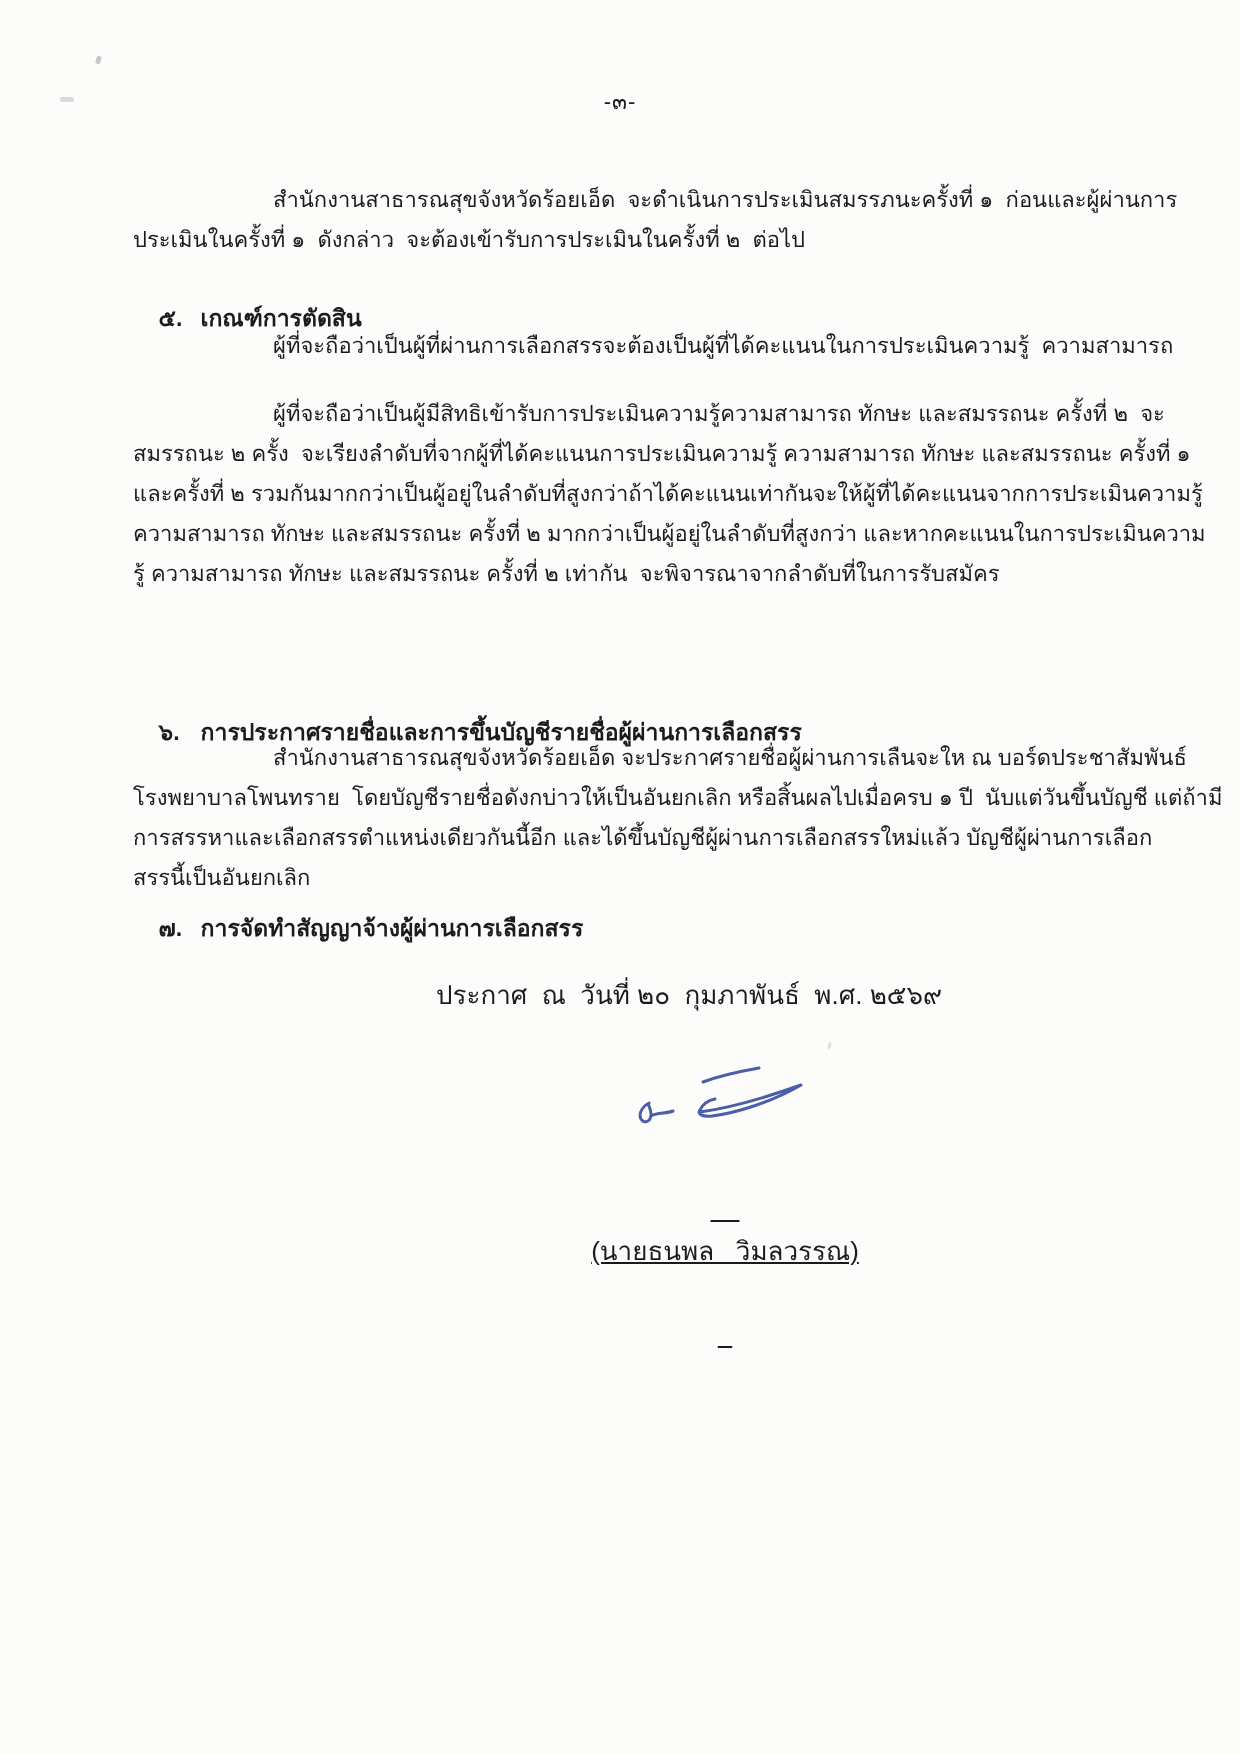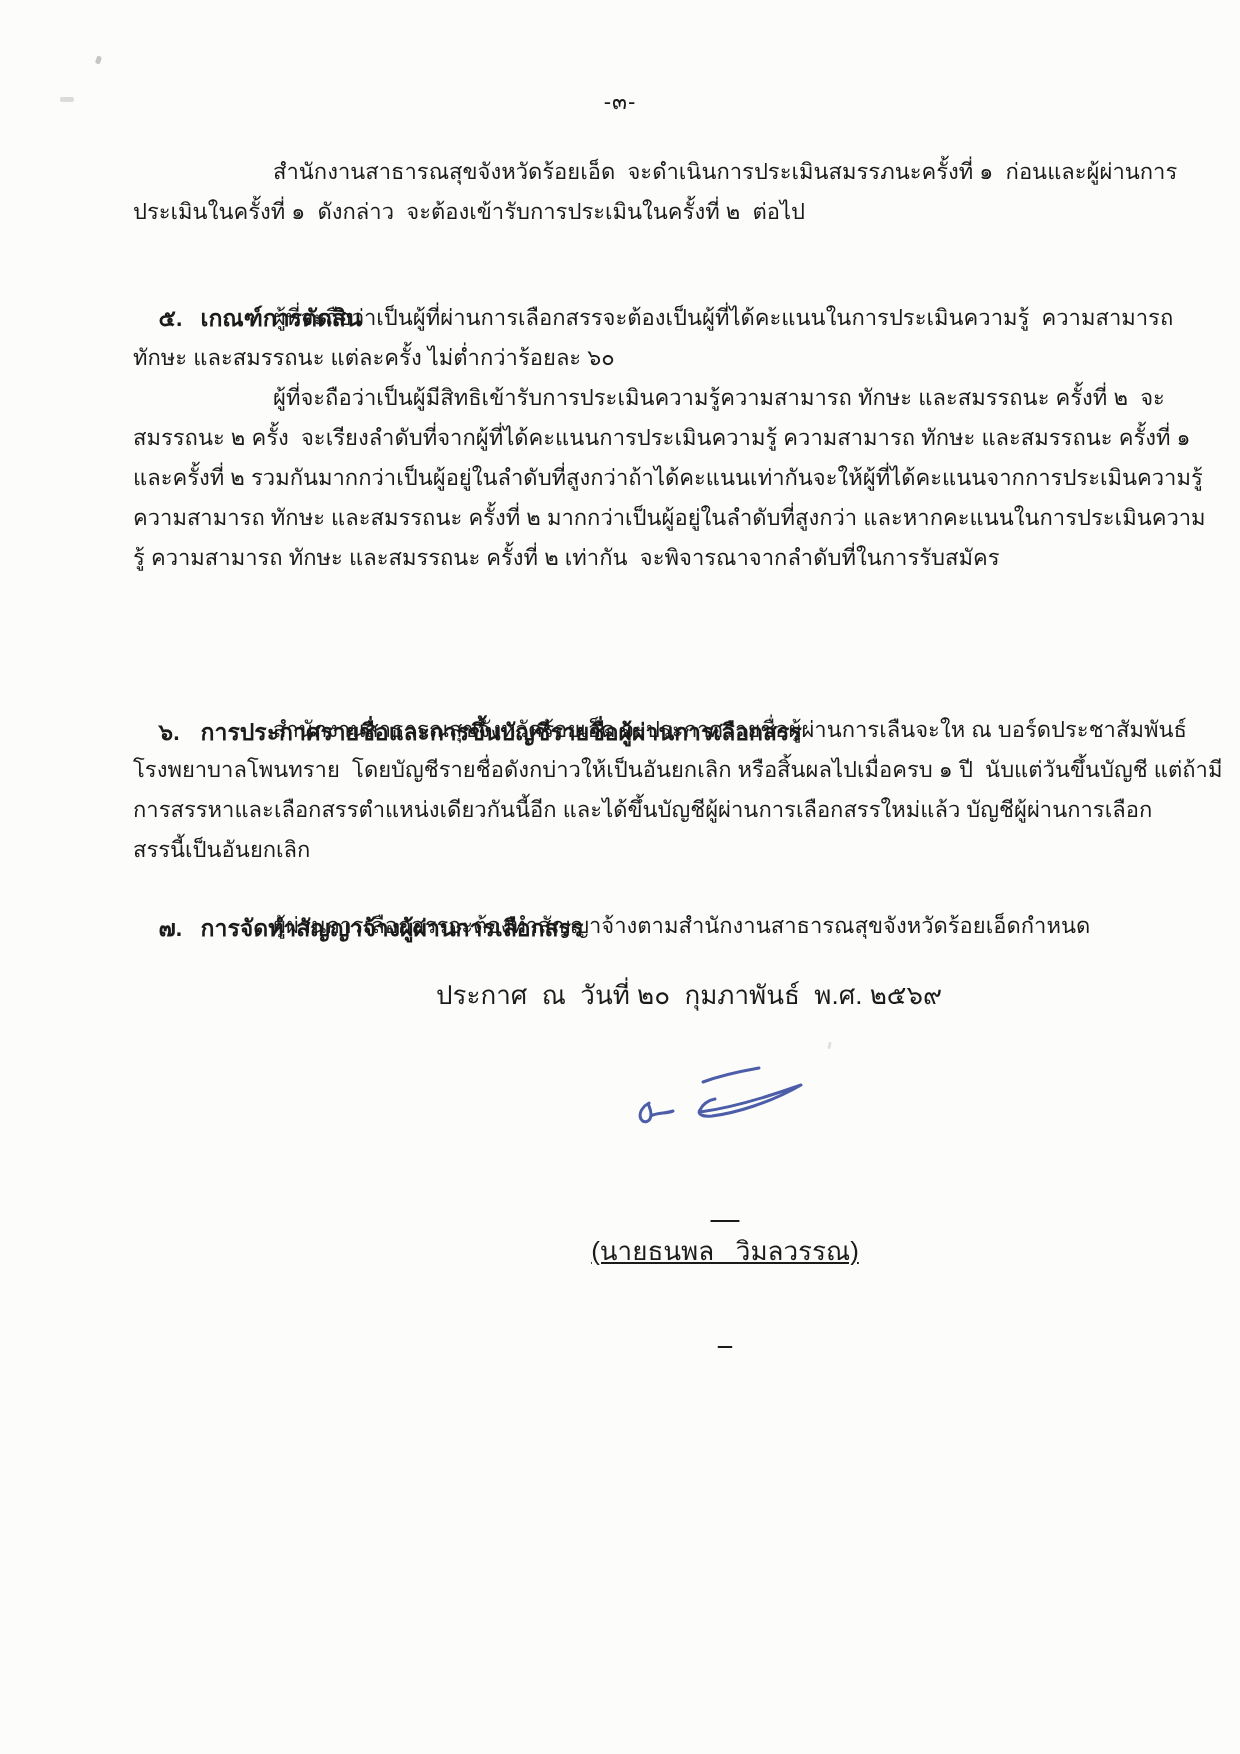--- a/index.html
+++ b/index.html
@@ -14,21 +14,21 @@
   }
   .pageno{
     position:absolute;top:84px;left:0;width:1240px;
     text-align:center;font-size:22px;letter-spacing:1px;
   }
   .block{position:absolute;left:133px;width:1000px;}
   .line{
     height:40px;line-height:40px;font-size:22px;
     white-space:pre;overflow:visible;
   }
-  .indent{padding-left:140px;}
+  .indent{padding-left:140px;margin-top:28px;}
   .heading{
     position:absolute;left:133px;width:1000px;
     height:40px;line-height:40px;font-size:23px;font-weight:bold;
     white-space:pre;
   }
   .heading .num{display:inline-block;min-width:42px;}
   .dateline{
     position:absolute;left:436px;top:978px;
     font-size:26px;line-height:34px;white-space:pre;
   }
@@ -52,43 +52,39 @@
   <div class="block" style="top:152px;">
     <div class="line indent">สำนักงานสาธารณสุขจังหวัดร้อยเอ็ด  จะดำเนินการประเมินสมรรภนะครั้งที่ ๑  ก่อนและผู้ผ่านการ</div>
     <div class="line">ประเมินในครั้งที่ ๑  ดังกล่าว  จะต้องเข้ารับการประเมินในครั้งที่ ๒  ต่อไป</div>
   </div>
 
   <div class="heading" style="top:258px;">
     <span class="num">๕.</span><span>เกณฑ์การตัดสิน</span>
   </div>
   <div class="block" style="top:298px;">
     <div class="line indent">ผู้ที่จะถือว่าเป็นผู้ที่ผ่านการเลือกสรรจะต้องเป็นผู้ที่ได้คะแนนในการประเมินความรู้  ความสามารถ</div>
-    <div class="line">ทักษะ และสมรรถนะ แต่ละครั้ง ไม่ต่ำกว่าร้อยละ ๖๐</div>
     <div class="line indent">ผู้ที่จะถือว่าเป็นผู้มีสิทธิเข้ารับการประเมินความรู้ความสามารถ ทักษะ และสมรรถนะ ครั้งที่ ๒  จะ</div>
     <div class="line">สมรรถนะ ๒ ครั้ง  จะเรียงลำดับที่จากผู้ที่ได้คะแนนการประเมินความรู้ ความสามารถ ทักษะ และสมรรถนะ ครั้งที่ ๑</div>
     <div class="line">และครั้งที่ ๒ รวมกันมากกว่าเป็นผู้อยู่ในลำดับที่สูงกว่าถ้าได้คะแนนเท่ากันจะให้ผู้ที่ได้คะแนนจากการประเมินความรู้</div>
     <div class="line">ความสามารถ ทักษะ และสมรรถนะ ครั้งที่ ๒ มากกว่าเป็นผู้อยู่ในลำดับที่สูงกว่า และหากคะแนนในการประเมินความ</div>
     <div class="line">รู้ ความสามารถ ทักษะ และสมรรถนะ ครั้งที่ ๒ เท่ากัน  จะพิจารณาจากลำดับที่ในการรับสมัคร</div>
   </div>
 
   <div class="heading" style="top:672px;">
     <span class="num">๖.</span><span>การประกาศรายชื่อและการขึ้นบัญชีรายชื่อผู้ผ่านการเลือกสรร</span>
   </div>
   <div class="block" style="top:710px;">
     <div class="line indent">สำนักงานสาธารณสุขจังหวัดร้อยเอ็ด จะประกาศรายชื่อผู้ผ่านการเลืนจะให ณ บอร์ดประชาสัมพันธ์</div>
     <div class="line">โรงพยาบาลโพนทราย  โดยบัญชีรายชื่อดังกบ่าวให้เป็นอันยกเลิก หรือสิ้นผลไปเมื่อครบ ๑ ปี  นับแต่วันขึ้นบัญชี แต่ถ้ามี</div>
     <div class="line">การสรรหาและเลือกสรรตำแหน่งเดียวกันนี้อีก และได้ขึ้นบัญชีผู้ผ่านการเลือกสรรใหม่แล้ว บัญชีผู้ผ่านการเลือก</div>
     <div class="line">สรรนี้เป็นอันยกเลิก</div>
   </div>
 
   <div class="heading" style="top:868px;">
     <span class="num">๗.</span><span>การจัดทำสัญญาจ้างผู้ผ่านการเลือกสรร</span>
-  </div>
-  <div class="block" style="top:906px;">
-    <div class="line indent">ผู้ผ่านการเลือกสรรจะต้องทำสัญญาจ้างตามสำนักงานสาธารณสุขจังหวัดร้อยเอ็ดกำหนด</div>
   </div>
 
   <div class="dateline">ประกาศ  ณ  วันที่ ๒๐  กุมภาพันธ์  พ.ศ. ๒๕๖๙</div>
 
   <div class="sig-wrap">
     <svg width="240" height="90" viewBox="0 0 240 90">
       <g fill="none" stroke="#3f51a3" stroke-width="3" stroke-linecap="round" stroke-linejoin="round" opacity="0.92">
         <path d="M 88 34 C 104 28, 127 23, 144 20"></path>
         <path d="M 100 51 C 93 52, 87 57, 85 62 C 82 66, 87 69, 97 68 C 121 65, 157 54, 186 37 C 155 48, 115 60, 85 64"></path>
         <path d="M 34 55 C 28 58, 23 65, 26 71 C 29 76, 36 74, 36 66 C 36 60, 32 56, 34 55 M 36 68 C 43 64, 51 66, 58 63"></path>

